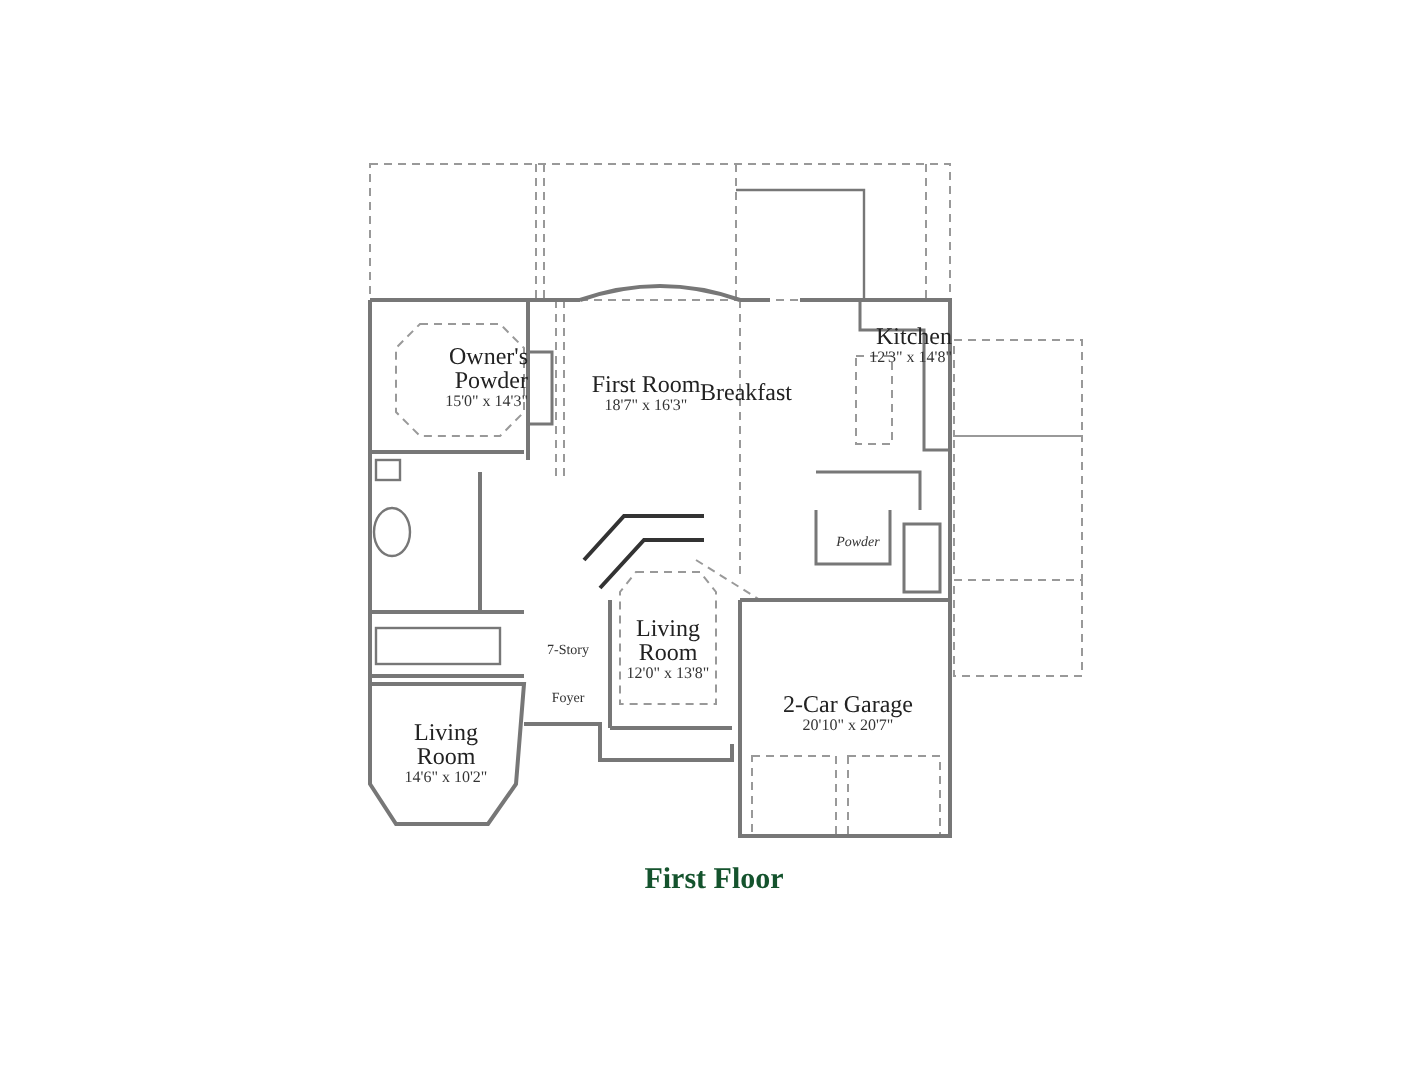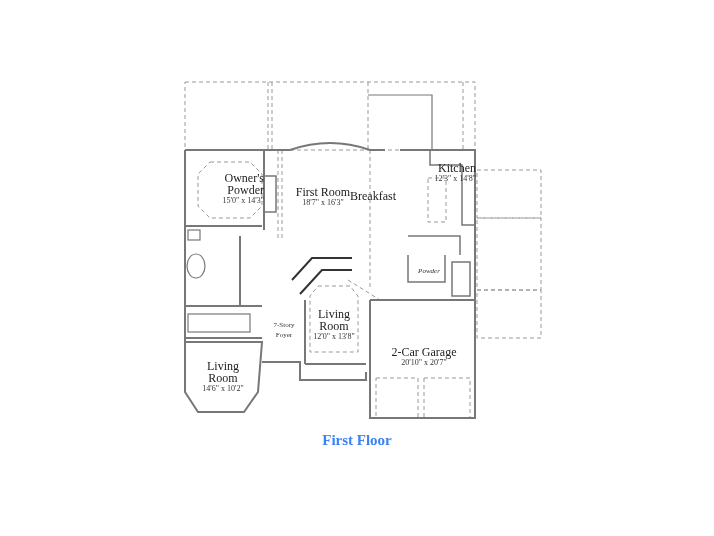--- a/index.html
+++ b/index.html
@@ -2,21 +2,21 @@
 <html><head>
 <meta charset="utf-8">
 <style>
   html, body { margin:0; padding:0; background:#ffffff; }
   body { width:714px; height:536px; position:relative; overflow:hidden; font-family:"Liberation Serif", serif; }
   #plan { position:absolute; left:0; top:0; }
   .lbl { position:absolute; color:#222; text-align:center; line-height:1; white-space:nowrap; }
   .room { font-size:12px; }
   .dim { font-size:8px; color:#333; margin-top:1px; }
   .small { font-size:7px; color:#333; }
-  .title { position:absolute; left:0; width:714px; top:432px; text-align:center; font-size:15px; font-weight:bold; color:#3b82f6; }
+  .title { position:absolute; left:0; width:714px; top:432px; text-align:center; font-size:15px; font-weight:bold; color:#14532d; }
 </style>
 </head>
 <body>
 
 <svg id="plan" width="714" height="536" viewBox="0 0 714 536">
   <g fill="none" stroke="#999" stroke-width="1" stroke-dasharray="4,3">
 
     <rect x="185" y="82" width="290" height="68"></rect>
     <line x1="268" y1="82" x2="268" y2="150"></line>
     <line x1="272" y1="82" x2="272" y2="150"></line>
@@ -104,21 +104,21 @@
 </div>
 
 <div class="lbl" style="left:306px;top:308px;width:56px;">
   <div class="room">Living</div>
   <div class="room">Room</div>
   <div class="dim">12'0" x 13'8"</div>
 </div>
 
 <div class="lbl" style="left:266px;top:322px;width:36px;">
   <div class="small">7-Story</div>
-  <div class="small" style="margin-top:3px">Foyer</div>
+  <div class="small" style="margin-top:17px">Foyer</div>
 </div>
 
 <div class="lbl" style="left:188px;top:360px;width:70px;">
   <div class="room">Living</div>
   <div class="room">Room</div>
   <div class="dim">14'6" x 10'2"</div>
 </div>
 
 <div class="lbl" style="left:378px;top:346px;width:92px;">
   <div class="room">2-Car Garage</div>

